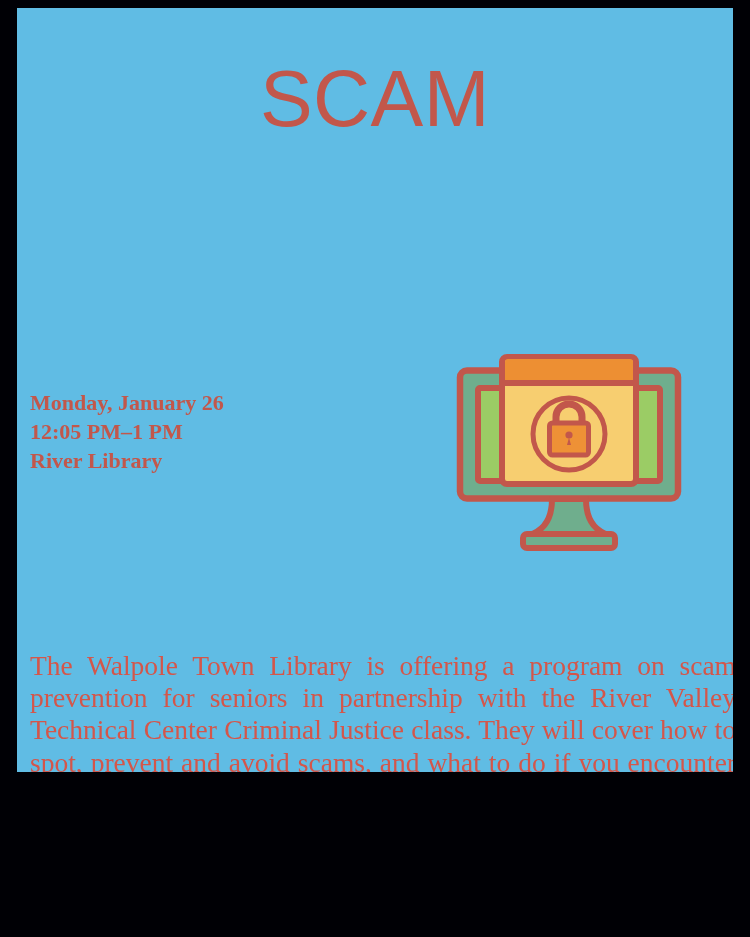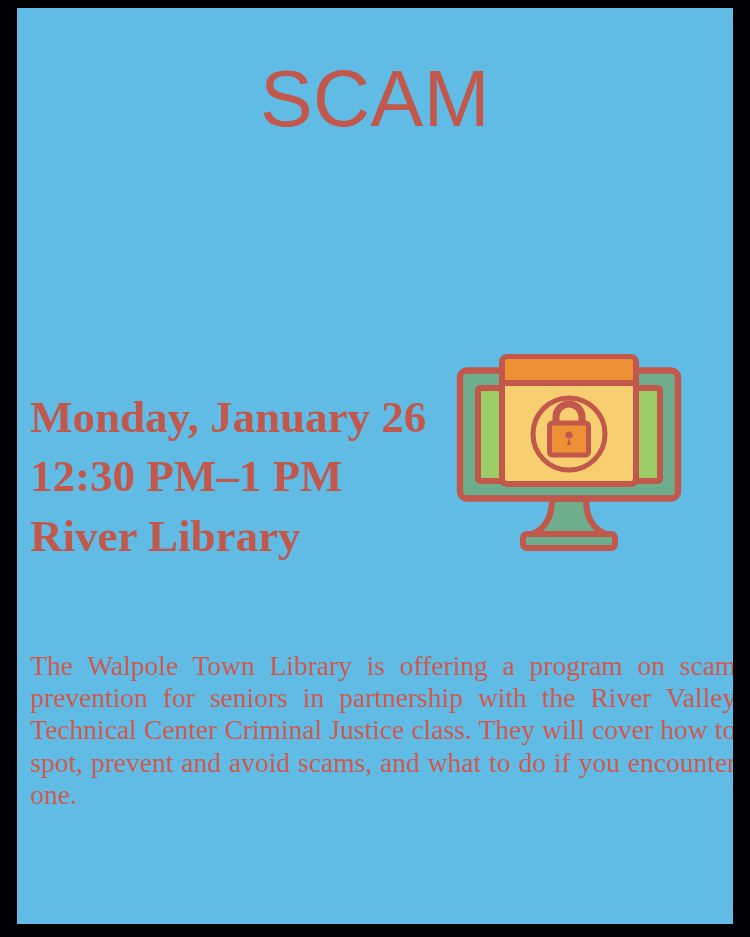--- a/index.html
+++ b/index.html
@@ -20,21 +20,21 @@
     width: 750px;
     height: 937px;
     background: #000005;
     box-sizing: border-box;
   }
   .poster-canvas {
     position: absolute;
     left: 17px;
     top: 8px;
     width: 716px;
-    height: 916px;
+    height: 764px;
     background: #60bce4;
     overflow: hidden;
   }
 
   
   .title-block {
     position: absolute;
     left: 0;
     top: 52px;
     width: 716px;
@@ -55,21 +55,21 @@
   .details-block {
     position: absolute;
     left: 13px;
     top: 380px;
     width: 430px;
   }
   .detail-line {
     display: block;
     font-family: "Liberation Serif", "DejaVu Serif", serif;
     font-weight: bold;
-    font-size: 45px;
+    font-size: 22px;
     line-height: 1.32;
     color: #c2574b;
     white-space: nowrap;
   }
 
   
   .body-block {
     position: absolute;
     left: 13px;
     top: 642px;
@@ -100,21 +100,21 @@
 
 <div class="poster-frame">
   <div class="poster-canvas">
 
     <div class="title-block">
       <span class="title-line">SCAM</span>
     </div>
 
     <div class="details-block">
       <span class="detail-line">Monday, January 26</span>
-      <span class="detail-line">12:30 PM–1 PM</span>
+      <span class="detail-line">12:05 PM–1 PM</span>
       <span class="detail-line">River Library</span>
     </div>
 
     <div class="icon-wrap">
       <svg viewBox="0 0 240 215" xmlns="http://www.w3.org/2000/svg" aria-hidden="true">
 
         <g>
           <rect x="11" y="20.5" width="218" height="128" rx="7" ry="7" fill="#6fae8d" stroke="#c2574b" stroke-width="6.5"></rect>
 
           <rect x="29" y="38" width="182" height="93" rx="2" ry="2" fill="#9bcc65" stroke="#c2574b" stroke-width="6"></rect>

